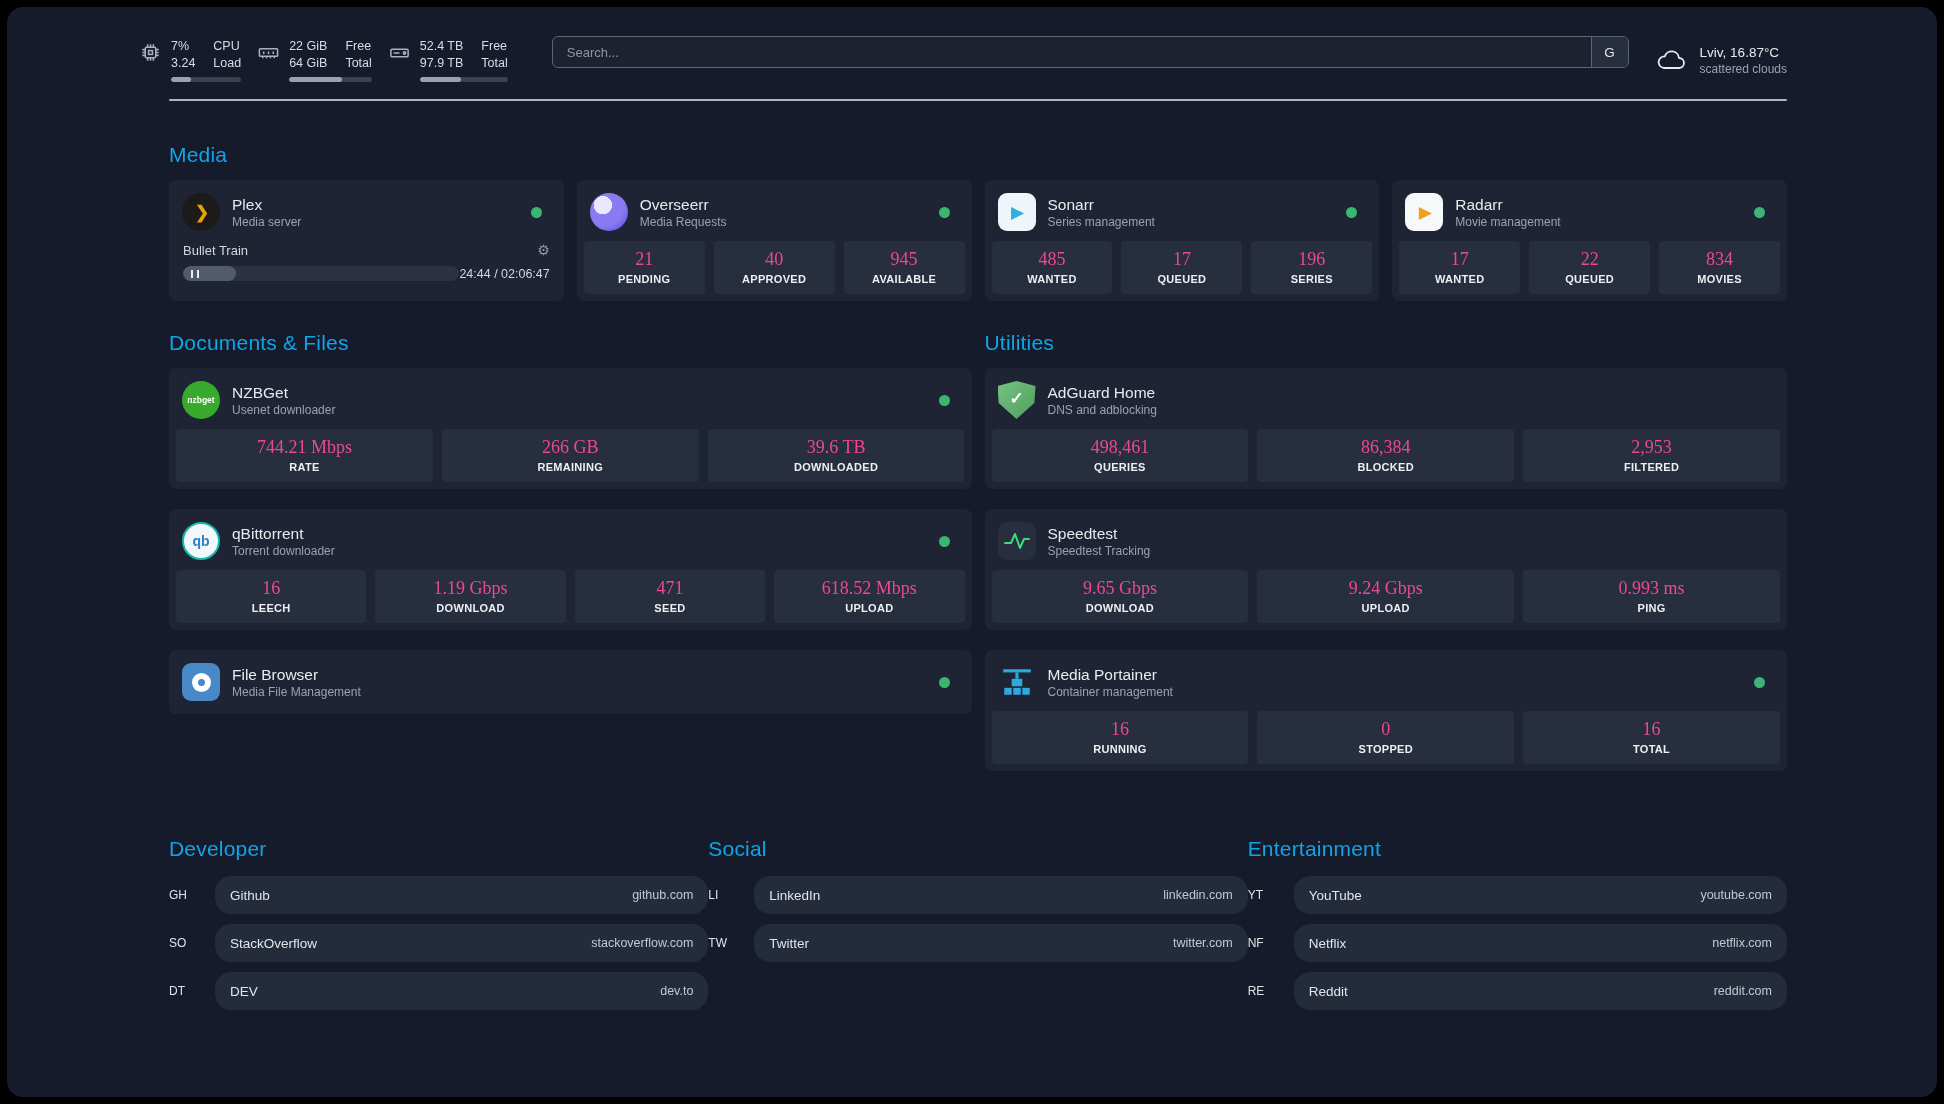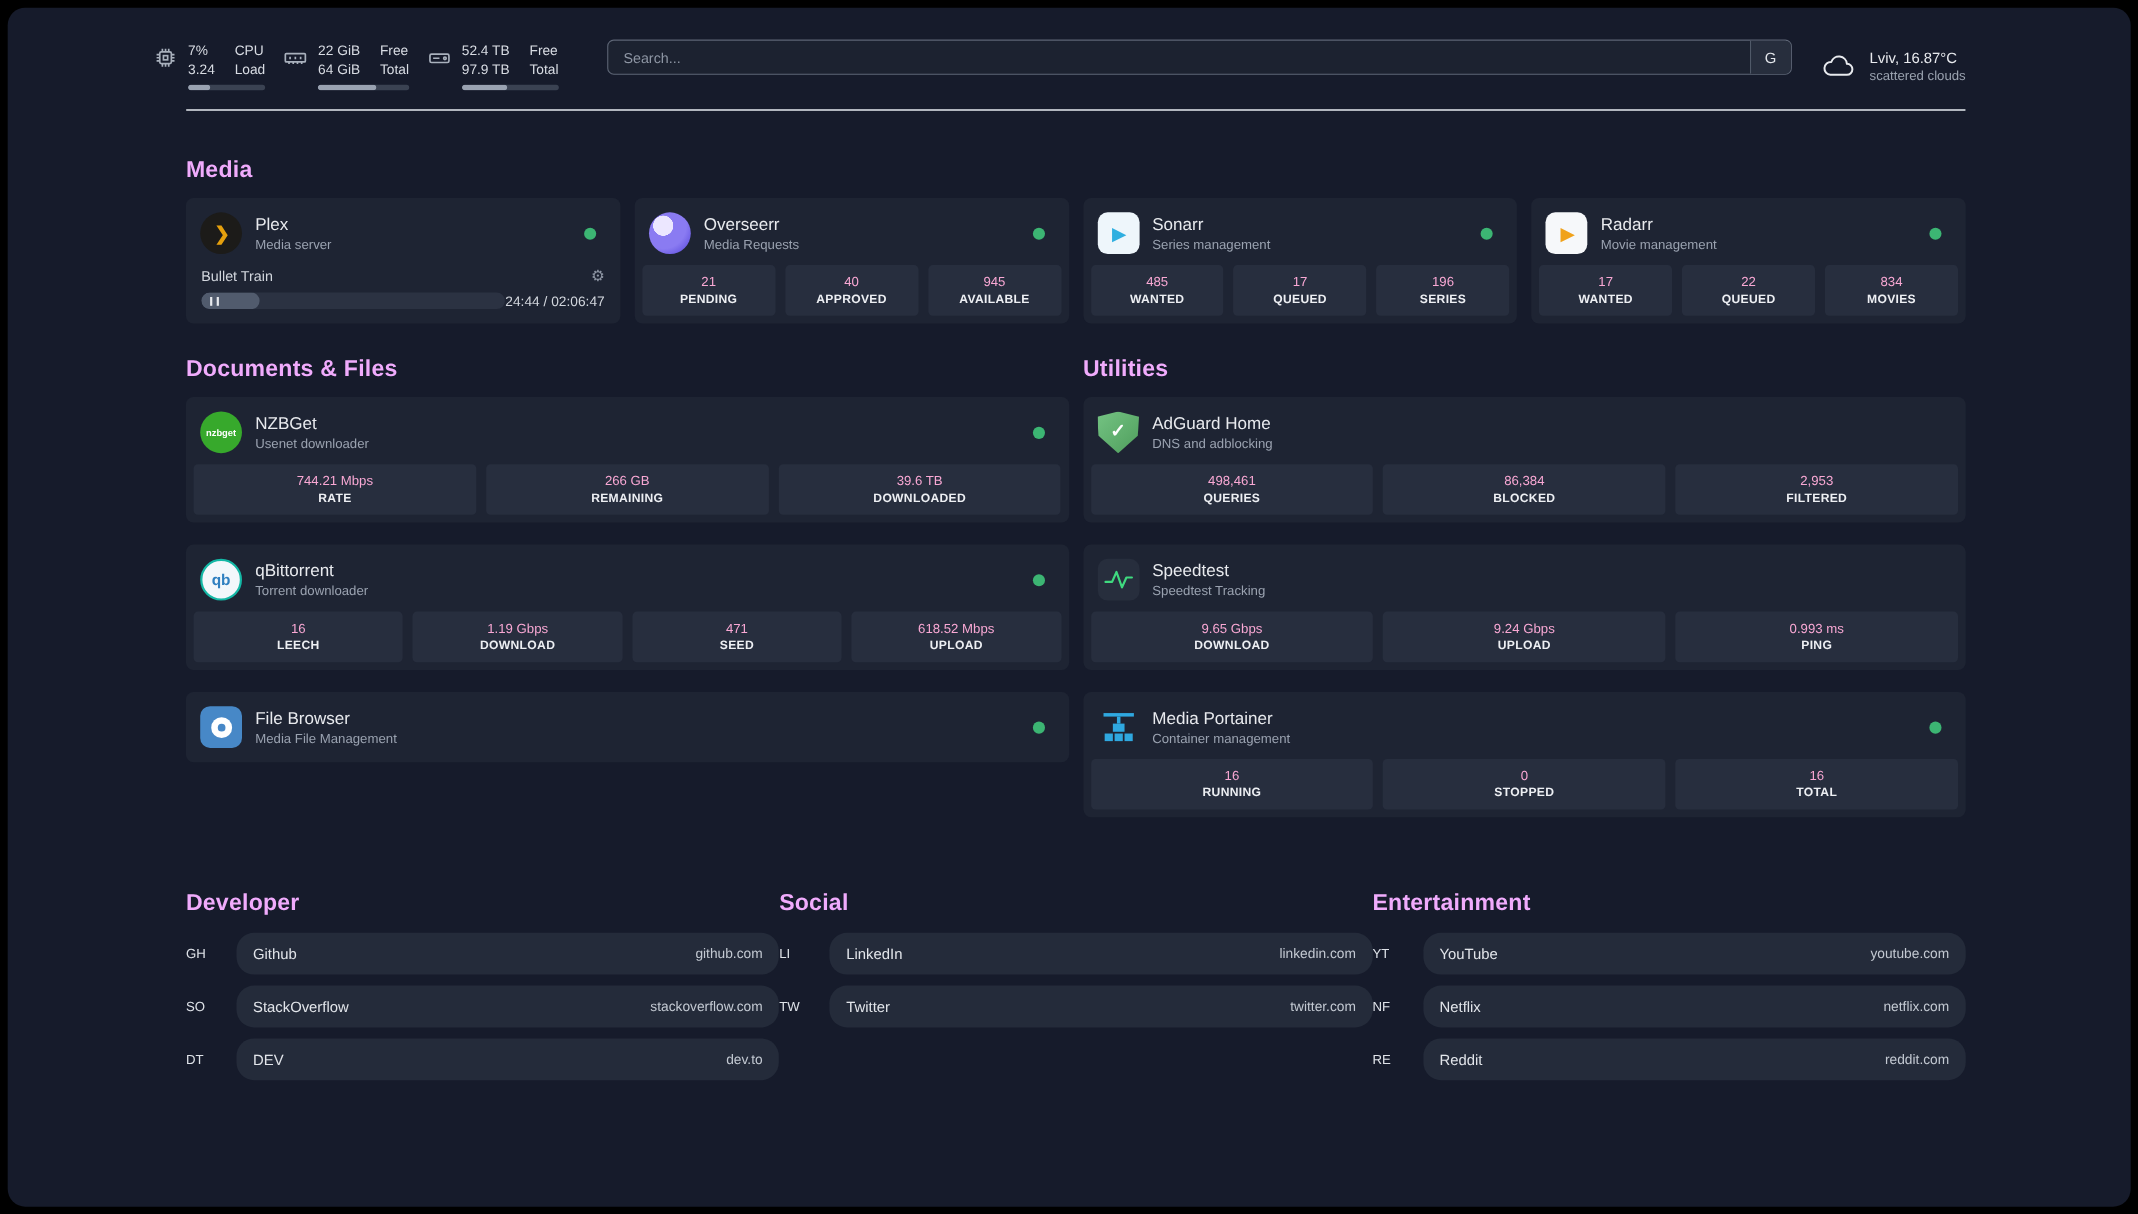--- a/index.html
+++ b/index.html
@@ -25,39 +25,39 @@
                 color: #e3e6eb; font-size: 13.5px; cursor: pointer; }
 
   .weather { display: flex; align-items: center; gap: 11px; }
   .weather svg { width: 34px; height: 26px; display: block; }
   .weather-loc { font-size: 13.5px; color: #e8eaee; margin-bottom: 2px; }
   .weather-cond { font-size: 12px; color: #9aa2af; }
 
   .divider { height: 2px; background: #ccd1d8; opacity: .85; border-radius: 1px; margin-top: 16px; }
 
   
-  .section-title { font-size: 21px; font-weight: 700; color: #f0abfc; letter-spacing: .2px; }
+  .section-title { font-size: 21px; font-weight: 400; color: #0ea5e9; letter-spacing: .2px; }
   .media-title { margin: 42px 0 13px; }
   .media-grid { display: grid; grid-template-columns: repeat(4, 1fr); gap: 13px; }
 
   .two-col { display: grid; grid-template-columns: 1fr 1fr; gap: 13px; margin-top: 30px; }
   .col-title { margin: 0 0 13px; }
   .col-stack { display: flex; flex-direction: column; gap: 20px; }
 
   
   .card { background: #1e2433; border-radius: 7px; padding: 7px; cursor: pointer; }
   .card-header { display: flex; align-items: center; gap: 12px; padding: 6px 8px 10px 6px; }
   .app-text { display: flex; flex-direction: column; gap: 1px; }
   .app-name { font-size: 15.5px; color: #e8eaee; }
   .app-desc { font-size: 12px; color: #9aa2b0; }
   .status-dot { width: 11px; height: 11px; border-radius: 50%; background: #3cb573; margin-left: auto; margin-right: 7px; flex: none; }
 
   .stats-row { display: flex; gap: 9px; }
   .stat { flex: 1; background: #272e3e; border-radius: 4px; text-align: center; padding: 8px 4px 9px; }
-  .stat-value { font-size: 12px; color: #f9a8d4; margin-bottom: 3px; }
+  .stat-value { font-size: 18px; color: #ec4899; margin-bottom: 3px; font-family: Liberation Serif, serif; }
   .stat-label { font-size: 11px; font-weight: 700; color: #edeff3; letter-spacing: .3px; }
 
   
   .app-icon { width: 38px; height: 38px; flex: none; display: flex; align-items: center; justify-content: center; }
   .plex-icon { background: #1c1b19; border-radius: 50%; }
   .plex-icon span { color: #e5a00d; font-size: 17px; font-weight: bold; transform: translateX(1px); }
   .overseerr-icon { border-radius: 50%;
       background: radial-gradient(circle at 34% 32%, #ece7ff 0 25%, #8a7bf2 26% 58%, #4f3fd8 100%); }
   .sonarr-icon { background: #eef6fb; border-radius: 9px; }
   .sonarr-icon span { color: #2fafe0; font-size: 17px; transform: translateX(1px); }

